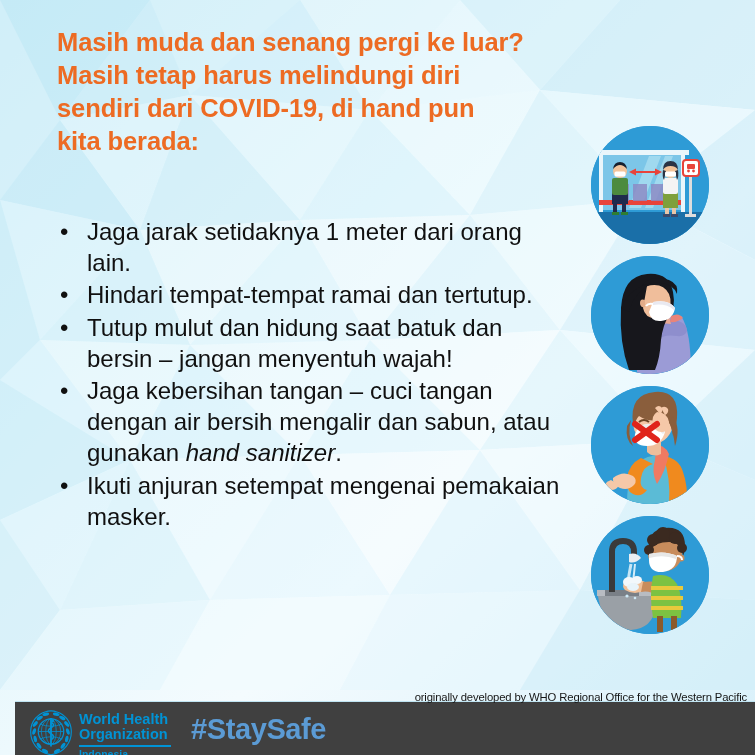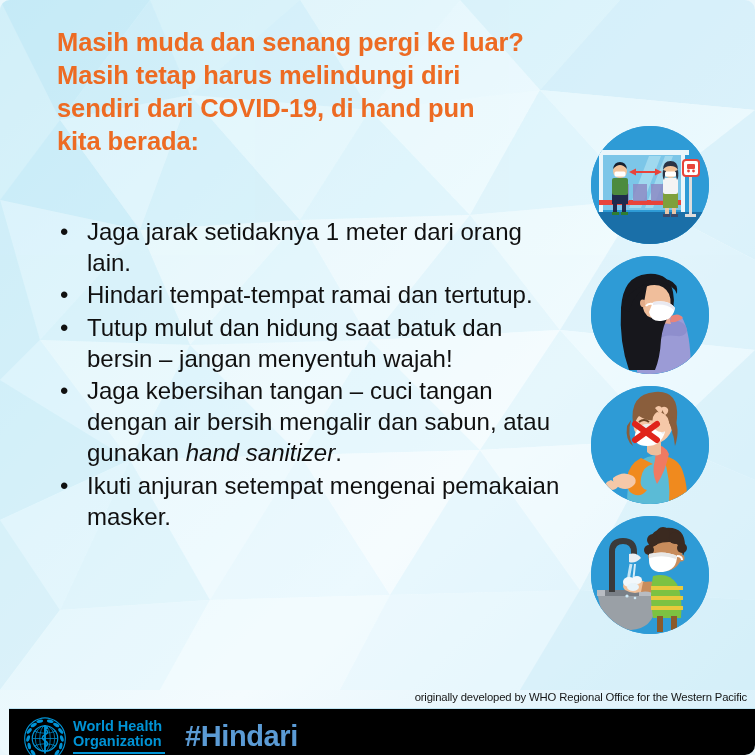--- a/index.html
+++ b/index.html
@@ -3,21 +3,21 @@
 <meta charset="utf-8">
 <style>
   html,body{margin:0;padding:0;}
   body{
     width:755px;height:755px;
     font-family:"Liberation Sans", sans-serif;
     overflow:hidden;
     background:#eaf7fc;
   }
   .poster{
-    position:relative;width:755px;height:755px;overflow:hidden;border-radius:10px;
+    position:relative;width:755px;height:755px;overflow:hidden;
   }
   
   .bg{
     position:absolute;inset:0;
     background:
       linear-gradient(135deg,#cdeef8 0%,#e6f7fc 38%,#f4fbfe 62%,#d8f0fa 100%);
   }
   .bg svg{position:absolute;inset:0;width:100%;height:100%;}
   
   .headline{
@@ -44,22 +44,22 @@
   .bullet-text i{font-style:italic;}
   
   .circle{
     position:absolute;width:118px;height:118px;border-radius:50%;
     overflow:hidden;background:#2E9BD6;
     left:591px;
   }
   .circle svg{display:block;width:118px;height:118px;}
   
   .footer{
-    position:absolute;left:9px;right:0;bottom:0;height:47px;
-    background:#000000;
+    position:absolute;left:15px;right:0;bottom:0;height:54px;
+    background:#404040;
   }
   .footer-line{
     position:absolute;left:0;right:0;top:0;height:1px;background:#bfe4f2;
   }
   .who-logo{
     position:absolute;left:12px;top:8px;display:flex;align-items:flex-start;
   }
   .who-emblem{width:48px;height:48px;flex:0 0 48px;}
   .who-words{
     margin-left:4px;padding-top:3px;
@@ -394,19 +394,19 @@
         <circle cx="34" cy="16" r="2" fill="#0093D5"></circle>
       </svg>
       <div class="who-words">
         <span class="w1">World Health</span>
         <span class="w2">Organization</span>
         <div class="who-rule"></div>
         <span class="who-country">Indonesia</span>
       </div>
     </div>
 
-    <div class="staysafe" style="top:12px;left:176px;position:absolute;">#Hindari</div>
+    <div class="staysafe" style="top:12px;left:176px;position:absolute;">#StaySafe</div>
   </div>
 
   <div class="attribution">originally developed by WHO Regional Office for the Western Pacific</div>
   <div class="date">22 Juli 2021</div>
 
 </div>
 
 </body></html>

